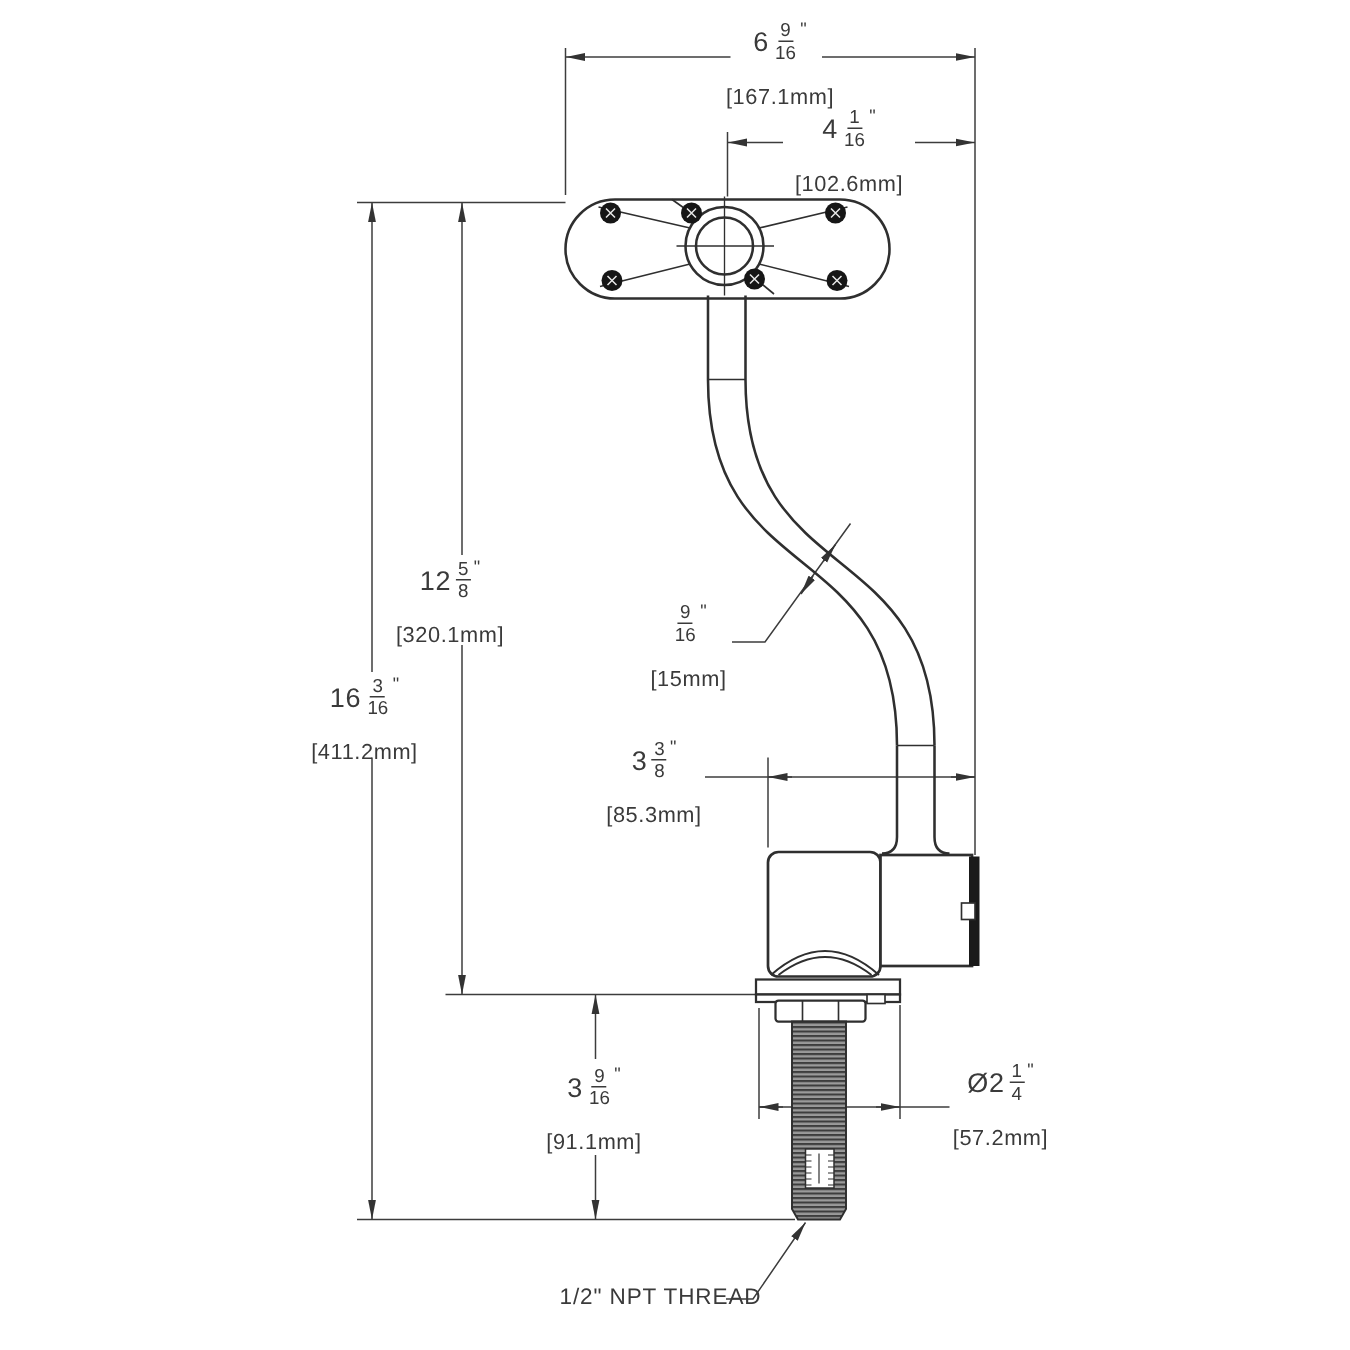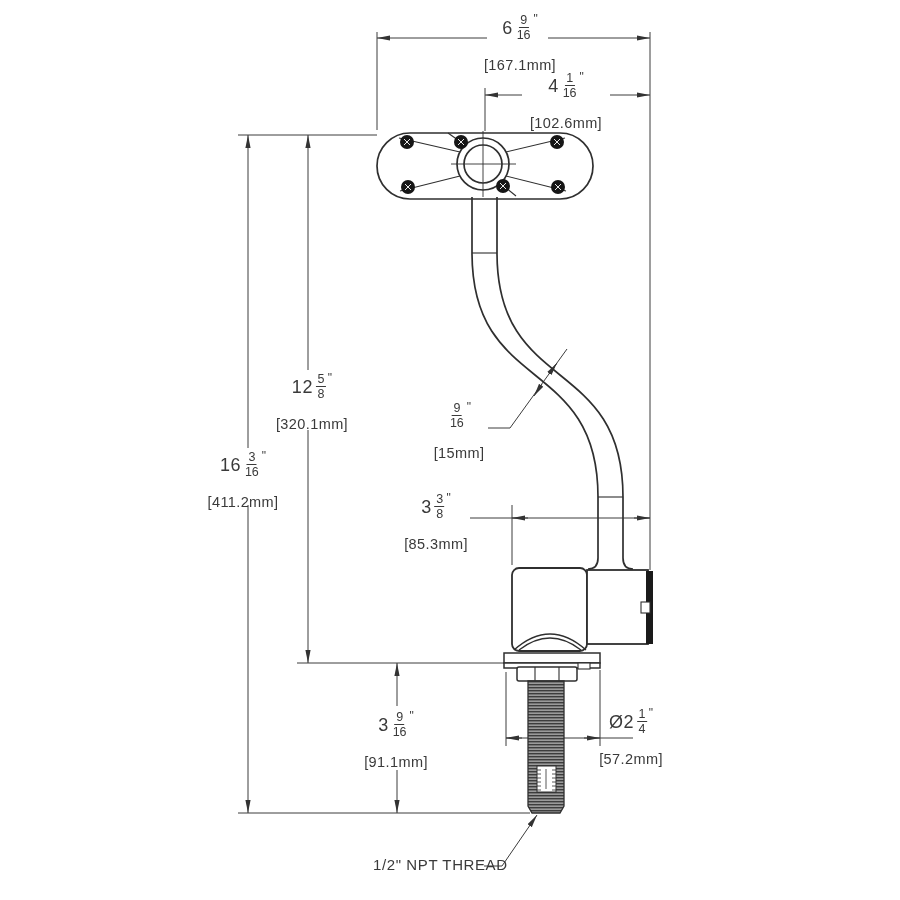--- a/index.html
+++ b/index.html
@@ -162,21 +162,21 @@
         <span class="whole">4</span>
         <span class="frac">
           <span class="fn">1</span>
           <span class="fd">16</span>
         </span>
         <span class="unit">"</span>
       </div>
     <div class="mm">[102.6mm]</div>
   </div>
 
-  <div class="dimtext" style="left:312px;top:372px;">
+  <div class="dimtext" style="left:300px;top:372px;">
     <div class="fline">
         <span class="whole">12</span>
         <span class="frac">
           <span class="fn">5</span>
           <span class="fd">8</span>
         </span>
         <span class="unit">"</span>
       </div>
     <div class="mm">[320.1mm]</div>
   </div>
@@ -221,21 +221,21 @@
         <span class="whole">3</span>
         <span class="frac">
           <span class="fn">9</span>
           <span class="fd">16</span>
         </span>
         <span class="unit">"</span>
       </div>
     <div class="mm">[91.1mm]</div>
   </div>
 
-  <div class="dimtext" style="left:631px;top:707px;">
+  <div class="dimtext" style="left:667px;top:707px;">
     <div class="fline">
         <span class="whole">Ø2</span>
         <span class="frac">
           <span class="fn">1</span>
           <span class="fd">4</span>
         </span>
         <span class="unit">"</span>
       </div>
     <div class="mm">[57.2mm]</div>
   </div>

